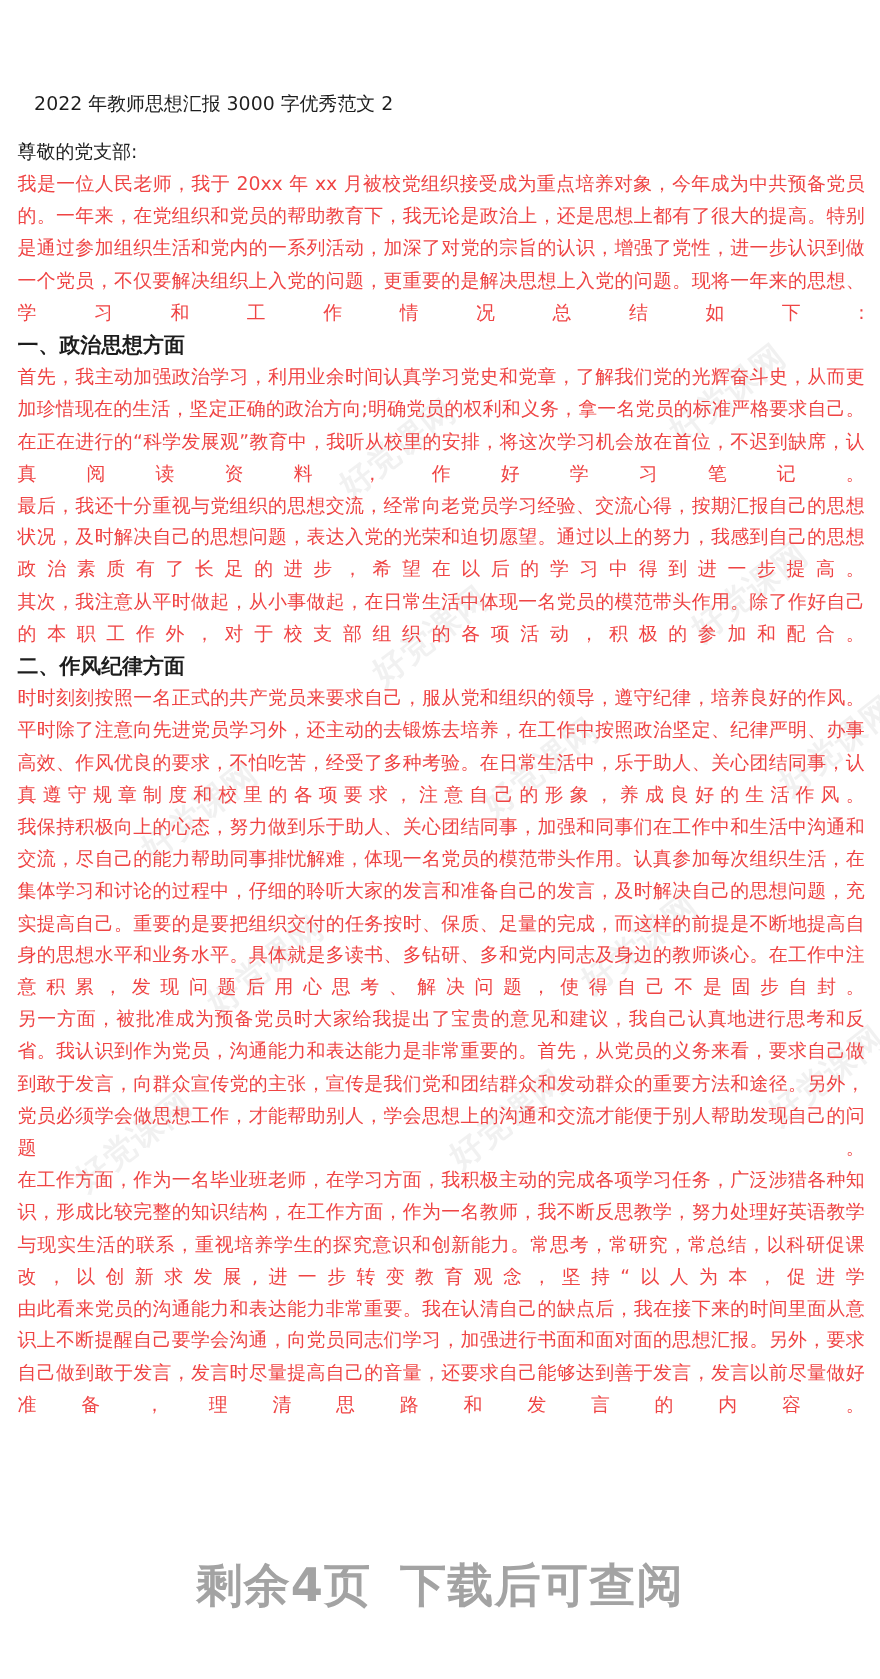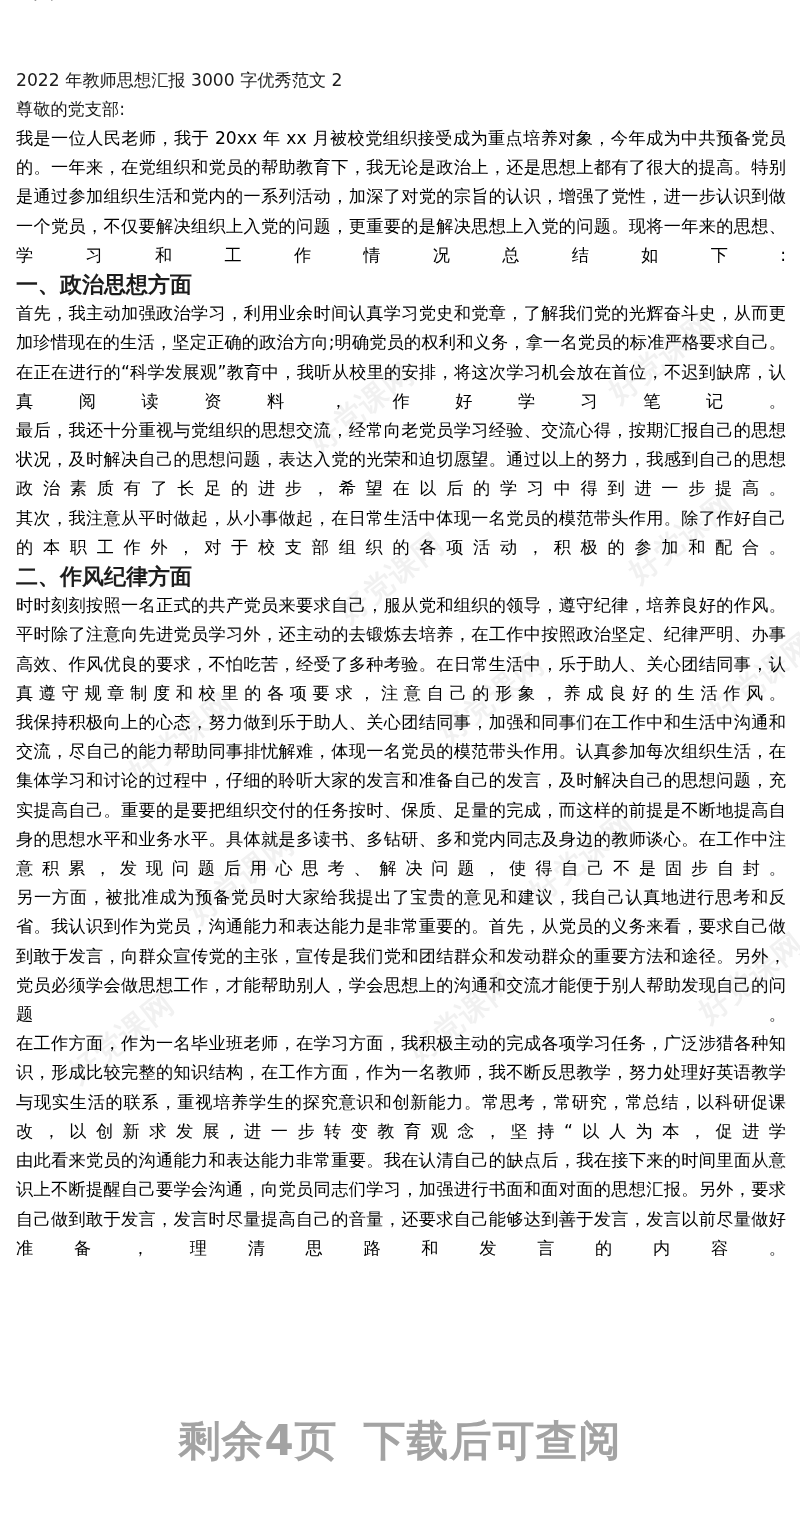--- a/index.html
+++ b/index.html
@@ -68,43 +68,43 @@
     font-size: 17.2px;
     line-height: 29.2px;
     color: #1d1d1d;
     white-space: nowrap;
     letter-spacing: 0px;
   }
 
   .para {
     font-size: 17.2px;
     line-height: 29.2px;
-    color: #000000;
+    color: #ef4444;
     text-align: justify;
     text-justify: inter-character;
     text-align-last: left;
     margin: 0;
   }
   .para.clipped { text-align-last: justify; }
 
   .blank-gap { height: 29.2px; }
 
   .heading {
-    font-size: 22px;
+    font-size: 19px;
     line-height: 29.2px;
     color: #1d1d1d;
     margin: 0;
     white-space: nowrap;
   }
 
   .title-line {
     font-size: 17.2px;
     line-height: 29.2px;
     color: #1d1d1d;
-    margin: 0;
+    margin: 15px;
     white-space: nowrap;
   }
 
   
   #footer {
     position: absolute;
     left: 0;
     top: 1413px;
     width: 800px;
     text-align: center;

